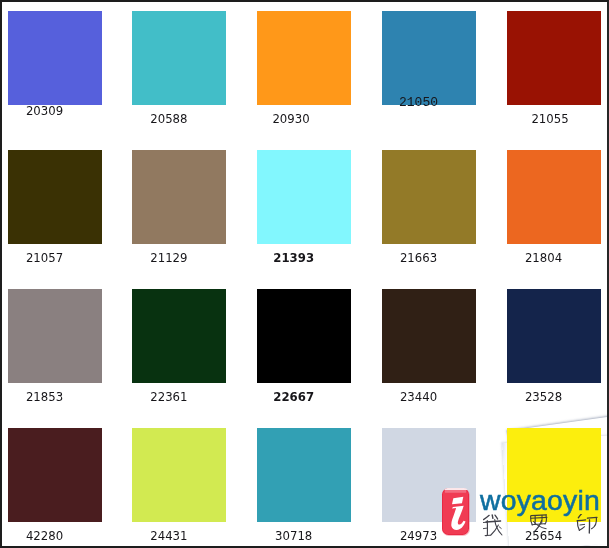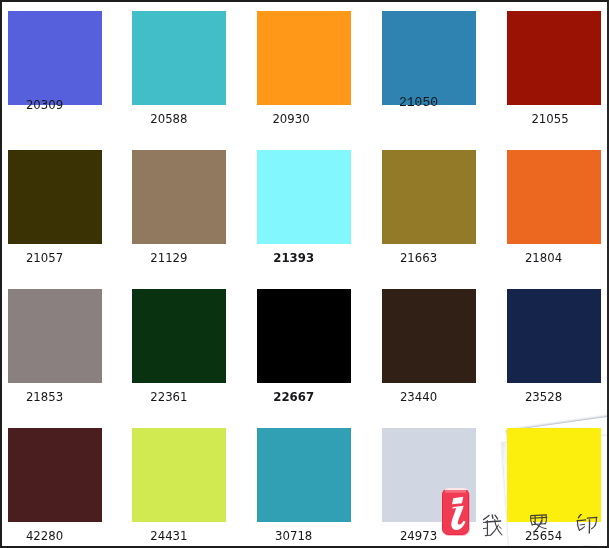--- a/index.html
+++ b/index.html
@@ -40,21 +40,21 @@
 </head>
 <body>
 
 <div id="page">
   <div id="paper-stack">
     <div class="sheet sheet-a"></div>
     <div class="sheet sheet-b"></div>
   </div>
   <div id="grid">
       <div class="swatch" style="left: 6px; top: 9px; background: rgb(86, 96, 220);"></div>
-      <div class="label" style="left: 6.5px; top: 96px;">20309</div>
+      <div class="label" style="left: 6.5px; top: 102px;">20309</div>
       <div class="swatch" style="left: 130.4px; top: 9px; background: rgb(66, 190, 200);"></div>
       <div class="label" style="left: 130.9px; top: 110px;">20588</div>
       <div class="swatch" style="left: 255.2px; top: 9px; background: rgb(255, 152, 25);"></div>
       <div class="label" style="left: 253px; top: 110px;">20930</div>
       <div class="swatch" style="left: 380px; top: 9px; background: rgb(46, 131, 176);"></div>
       <div class="label" style="left: 380.5px; top: 94px; font-family: Liberation Mono, monospace;">21050</div>
       <div class="swatch" style="left: 505px; top: 9px; background: rgb(153, 18, 3);"></div>
       <div class="label" style="left: 512px; top: 110px;">21055</div>
       <div class="swatch" style="left: 6px; top: 148px; background: rgb(58, 49, 4);"></div>
       <div class="label" style="left: 6.5px; top: 249px;">21057</div>
@@ -94,20 +94,21 @@
         <rect x="1" y="2" width="27" height="47" rx="6.6" ry="6.6" fill="#e8243f"></rect>
         <rect x="1.8" y="2.8" width="25.4" height="45.4" rx="5.9" ry="5.9" fill="#f03b53"></rect>
         <path d="M6.6 1.9 h16.6 a4.0 4.0 0 0 1 3.4 2.0 h-23.4 a4.0 4.0 0 0 1 3.4 -2.0 z" fill="#fdf0f2" opacity="0.95"></path>
         <path d="M3.7 4.1 h21.6 l-0.25 2.6 h-21.1 z" fill="#f4788b" opacity="0.8"></path>
         <g transform="translate(0.2,0.2) scale(0.94) translate(0.9,0.9)">
           <path d="M12.0 11.8 L22.6 10.3 L21.2 17.2 L10.6 18.2 Z" fill="#ffffff"></path>
           <path d="M11.6 21.2 L23.0 20.0 C21.2 26.6 18.0 32.4 17.0 36.4 C16.2 39.6 17.8 40.6 19.6 39.6 C21.0 38.8 22.1 37.2 22.9 35.8 L25.0 36.7 C23.8 40.0 21.9 43.1 18.9 44.7 C15.3 46.6 10.9 45.4 10.0 41.7 C9.2 38.2 11.4 33.0 12.9 28.8 C13.8 26.2 14.6 23.9 14.9 22.4 L10.6 22.8 Z" fill="#ffffff"></path>
         </g>
       </svg>
     </div>
+    <div id="wm-brand">woyaoyin</div>
     <svg id="wm-cn" width="128" height="34" viewBox="0 0 128 34" xmlns="http://www.w3.org/2000/svg">
       <g fill="none" stroke="#30303a" stroke-width="1" stroke-linecap="round" stroke-linejoin="round">
         <g>
           <path d="M0.5 5.6 C2.3 4.5 4.3 3.0 6.2 1.3" stroke-width="1.25"></path>
           <path d="M0.1 8.5 L3.6 8.3" stroke-width="0.95"></path>
           <path d="M4.3 6.6 C4.5 11.2 4.5 16.6 4.4 20.4 C4.3 21.6 3.5 22.0 2.2 21.5" stroke-width="1.15"></path>
           <path d="M0.3 14.6 L4.1 14.1" stroke-width="0.95"></path>
           <path d="M2.6 21.4 L7.6 21.3" stroke-width="1.05"></path>
           <path d="M3.0 8.0 L17.6 7.0" stroke-width="1.35"></path>
           <path d="M9.2 0.9 L9.9 4.4" stroke-width="1.4"></path>

